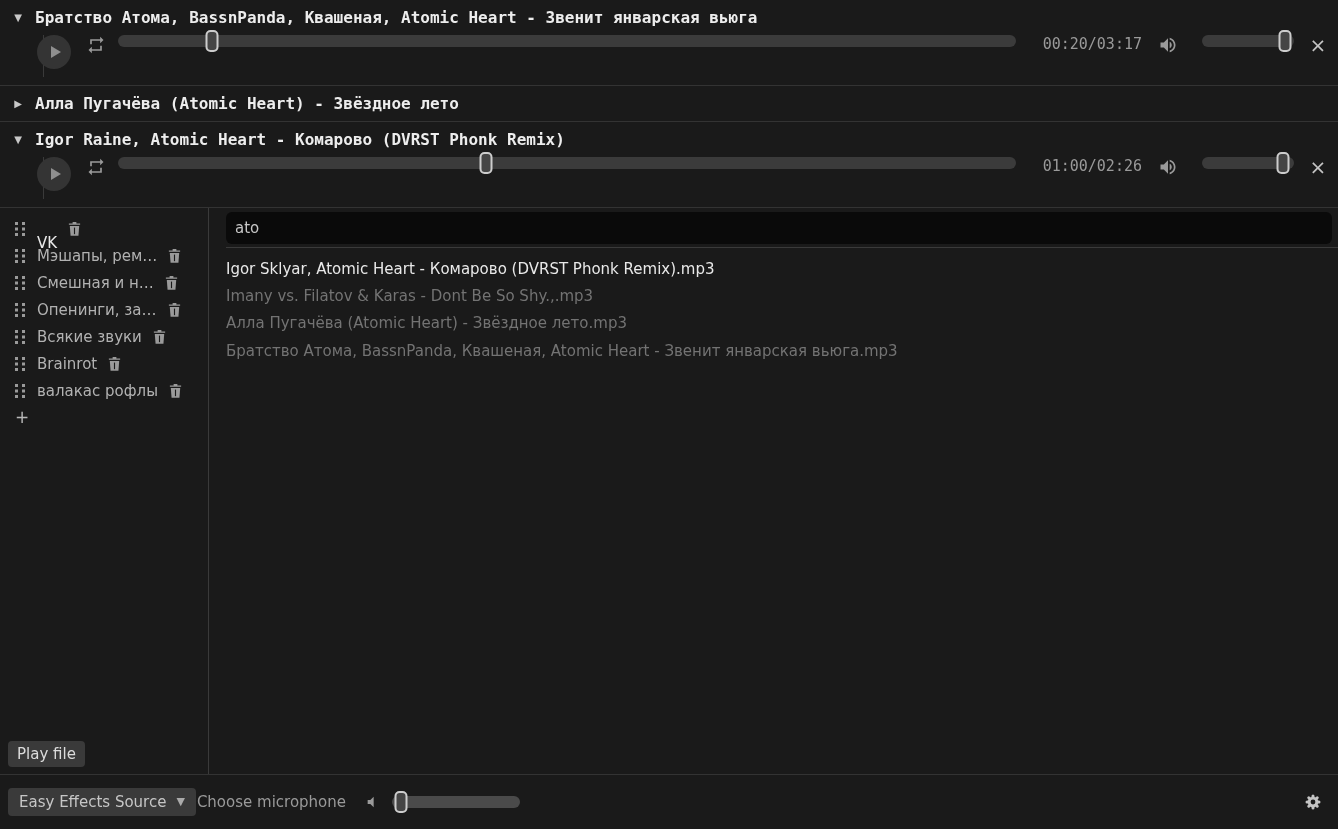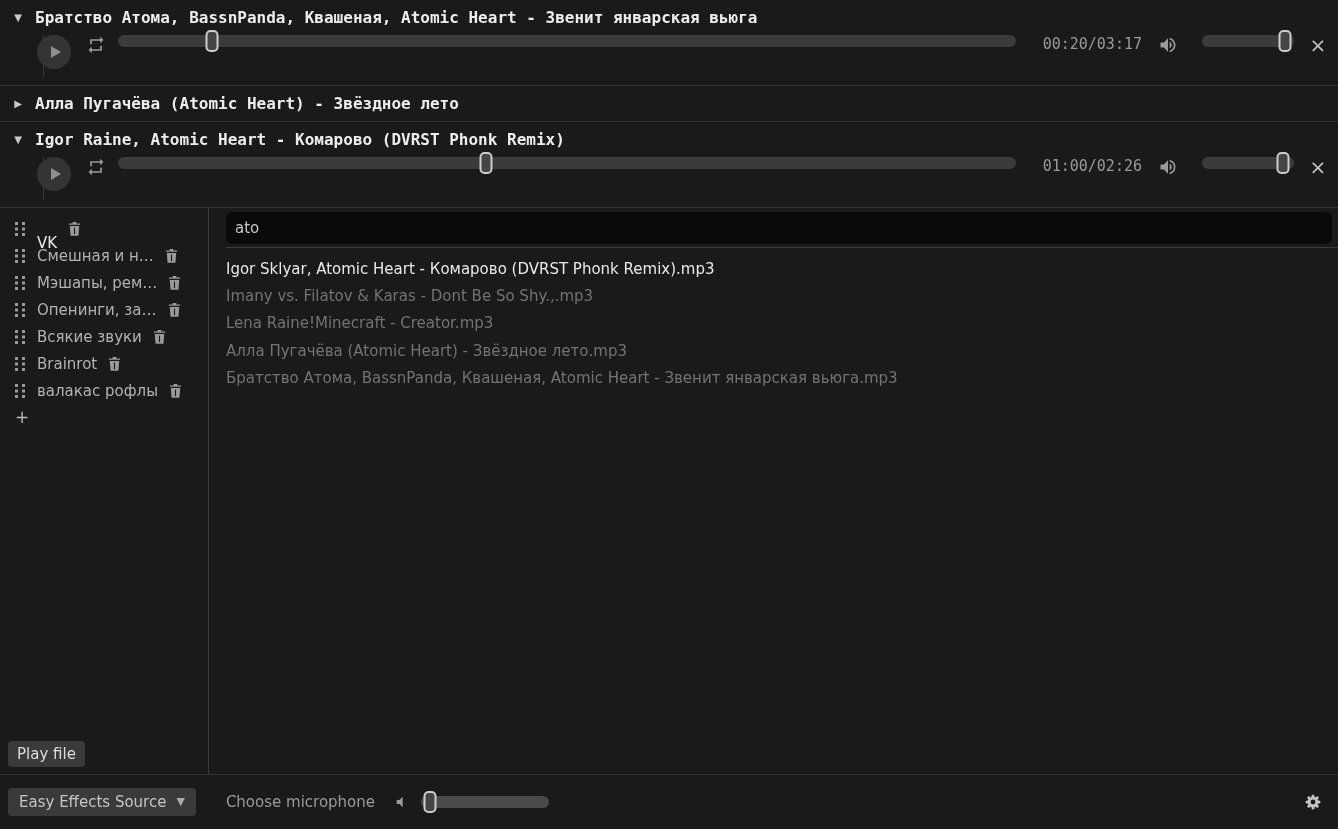--- a/index.html
+++ b/index.html
@@ -70,21 +70,21 @@
   .file-item { height:27.4px; display:flex; align-items:center; font-size:15px; color:#737373; white-space:nowrap; cursor:default; }
   .file-item.selected { color:#e9e9e9; }
 
   
   .bottom-bar { height:53px; display:flex; align-items:center; padding:0 16px 0 8px; }
   .source-btn {
     display:flex; align-items:center; gap:10px; background:#3a3a3a; border:none; border-radius:4px;
     color:#c6c6c6; font-size:15px; font-family:inherit; padding:5px 11px; cursor:pointer;
   }
   .dd-arrow { font-size:11px; color:#aaaaaa; }
-  .mic-label { margin-left:30px; font-size:15px; color:#9a9a9a; }
+  .mic-label { margin-left:1px; font-size:15px; color:#9a9a9a; }
   .mute-wrap { margin-left:17px; width:16px; height:16px; }
   .mic-slider { flex:0 0 128px; margin-left:13px; background:#4a4a4a; }
   .bar-spacer { flex:1; }
   .gear-wrap { width:18px; height:18px; cursor:pointer; }
   svg { display:block; }
 </style>
 </head>
 <body>
 
 <section>
@@ -192,45 +192,45 @@
             <g fill="#9a9a9a">
               <rect x="0" y="0" width="3" height="3"></rect>
               <rect x="7" y="0" width="3" height="3"></rect>
               <rect x="0" y="5.5" width="3" height="3"></rect>
               <rect x="7" y="5.5" width="3" height="3"></rect>
               <rect x="0" y="11" width="3" height="3"></rect>
               <rect x="7" y="11" width="3" height="3"></rect>
             </g>
           </svg>
       </span>
+      <span class="side-label">Мэшапы, рем…</span>
+      <span class="icon-wrap trash-wrap">
+        <svg viewBox="0 0 16 17" width="15" height="16">
+            <g fill="#9a9a9a">
+              <path d="M6 1h4v1.5h4V4H2V2.5h4z"></path>
+              <path d="M3 5.2h10l-.8 10.6H3.8z"></path>
+            </g>
+            <rect x="7.4" y="7" width="1.2" height="7" fill="#1a1a1a"></rect>
+          </svg>
+      </span>
+    </div>
+    <div class="side-item">
+      <span class="icon-wrap drag-handle">
+        <svg viewBox="0 0 11 14" width="11" height="14">
+            <g fill="#9a9a9a">
+              <rect x="0" y="0" width="3" height="3"></rect>
+              <rect x="7" y="0" width="3" height="3"></rect>
+              <rect x="0" y="5.5" width="3" height="3"></rect>
+              <rect x="7" y="5.5" width="3" height="3"></rect>
+              <rect x="0" y="11" width="3" height="3"></rect>
+              <rect x="7" y="11" width="3" height="3"></rect>
+            </g>
+          </svg>
+      </span>
       <span class="side-label">Смешная и н…</span>
-      <span class="icon-wrap trash-wrap">
-        <svg viewBox="0 0 16 17" width="15" height="16">
-            <g fill="#9a9a9a">
-              <path d="M6 1h4v1.5h4V4H2V2.5h4z"></path>
-              <path d="M3 5.2h10l-.8 10.6H3.8z"></path>
-            </g>
-            <rect x="7.4" y="7" width="1.2" height="7" fill="#1a1a1a"></rect>
-          </svg>
-      </span>
-    </div>
-    <div class="side-item">
-      <span class="icon-wrap drag-handle">
-        <svg viewBox="0 0 11 14" width="11" height="14">
-            <g fill="#9a9a9a">
-              <rect x="0" y="0" width="3" height="3"></rect>
-              <rect x="7" y="0" width="3" height="3"></rect>
-              <rect x="0" y="5.5" width="3" height="3"></rect>
-              <rect x="7" y="5.5" width="3" height="3"></rect>
-              <rect x="0" y="11" width="3" height="3"></rect>
-              <rect x="7" y="11" width="3" height="3"></rect>
-            </g>
-          </svg>
-      </span>
-      <span class="side-label">Мэшапы, рем…</span>
       <span class="icon-wrap trash-wrap">
         <svg viewBox="0 0 16 17" width="15" height="16">
             <g fill="#9a9a9a">
               <path d="M6 1h4v1.5h4V4H2V2.5h4z"></path>
               <path d="M3 5.2h10l-.8 10.6H3.8z"></path>
             </g>
             <rect x="7.4" y="7" width="1.2" height="7" fill="#1a1a1a"></rect>
           </svg>
       </span>
     </div>
@@ -336,21 +336,20 @@
     <div class="side-spacer"></div>
     <button class="play-file-btn">Play file</button>
   </aside>
 
   <main class="main">
     <input class="search-input" type="text" value="ato" style="">
     <div class="search-underline"></div>
     <div class="file-list">
       <div class="file-item selected">Igor Sklyar, Atomic Heart - Комарово (DVRST Phonk Remix).mp3</div>
       <div class="file-item">Imany vs. Filatov &amp; Karas - Dont Be So Shy.,.mp3</div>
-      <div class="file-item">Lena Raine!Minecraft - Creator.mp3</div>
       <div class="file-item">Алла Пугачёва (Atomic Heart) - Звёздное лето.mp3</div>
       <div class="file-item">Братство Атома, BassnPanda, Квашеная, Atomic Heart - Звенит январская вьюга.mp3</div>
     </div>
   </main>
 </div>
 
 <footer class="bottom-bar">
   <button class="source-btn">
     <span>Easy Effects Source</span>
     <span class="dd-arrow">▼</span>

